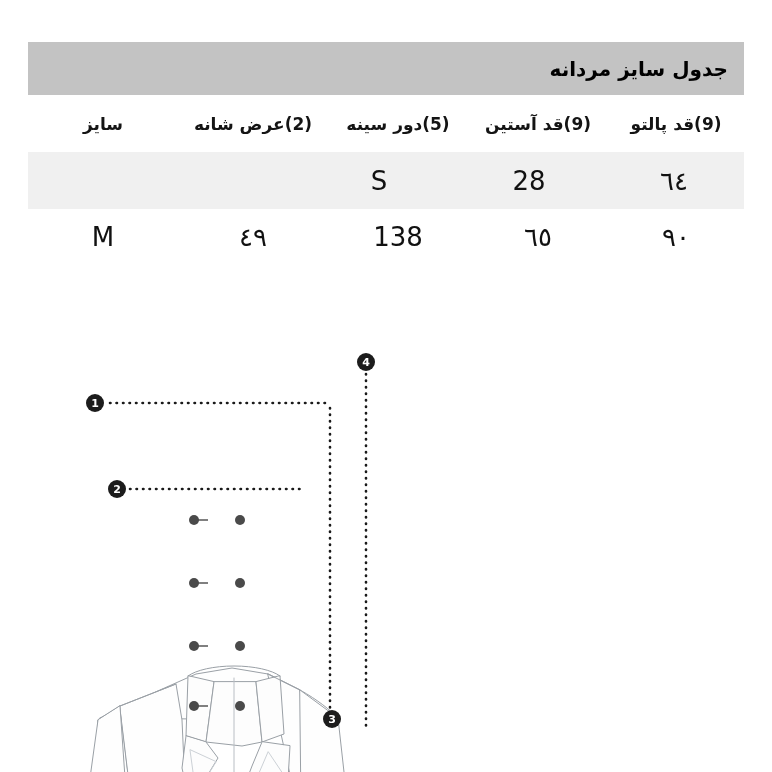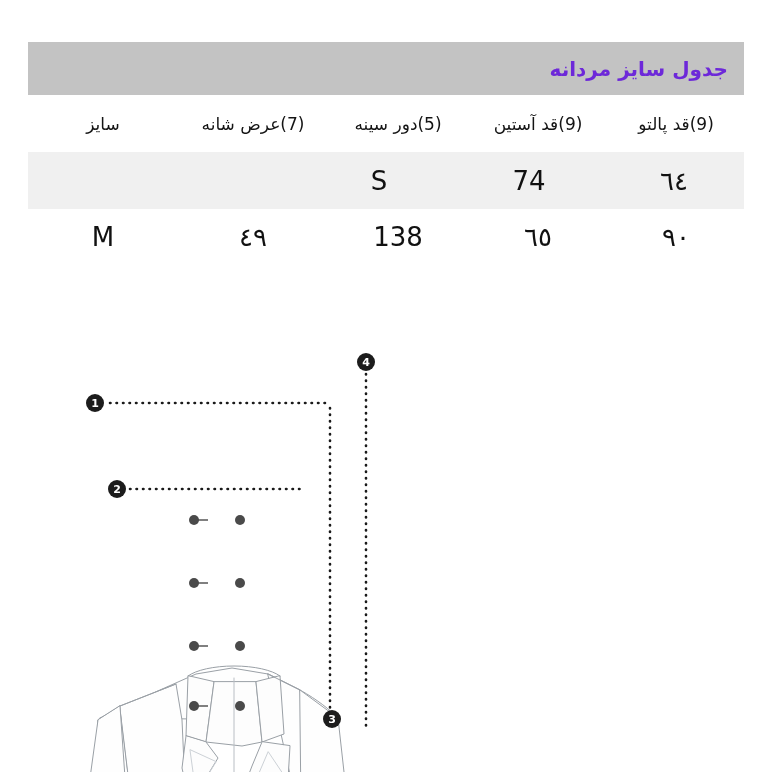--- a/index.html
+++ b/index.html
@@ -36,21 +36,21 @@
     height: 53px;
     display: flex;
     align-items: center;
     justify-content: flex-start;
     padding: 0 16px 0 0;
     box-sizing: border-box;
   }
   .table-title {
     font-size: 20px;
     font-weight: bold;
-    color: #6d28d9;
+    color: #000000;
     letter-spacing: 0px;
     direction: rtl;
     white-space: nowrap;
   }
 
   .trow {
     display: flex;
     flex-direction: row;
     align-items: center;
     box-sizing: border-box;
@@ -79,21 +79,21 @@
 
   
   .col-size  { width: 150px; }
   .col-shld  { width: 150px; }
   .col-chest { width: 140px; }
   .col-slv   { width: 140px; }
   .col-len   { width: 136px; }
 
   .trow.header-row .cell {
     font-size: 17px;
-    font-weight: normal;
+    font-weight: bold;
     color: #141414;
   }
   .trow.data-row .cell,
   .trow.data-row-alt .cell {
     font-size: 26px;
     font-weight: normal;
     color: #111111;
   }
 
   .note {
@@ -133,27 +133,27 @@
   <div class="size-table">
 
     <div class="table-title-band">
       <span class="table-title">جدول سایز مردانه</span>
     </div>
 
     <div class="trow header-row">
       <div class="cell col-len">(9)قد پالتو</div>
       <div class="cell col-slv">(9)قد آستین</div>
       <div class="cell col-chest">(5)دور سینه</div>
-      <div class="cell col-shld">(7)عرض شانه</div>
+      <div class="cell col-shld">(2)عرض شانه</div>
       <div class="cell col-size">سایز</div>
     </div>
 
     <div class="trow data-row-alt">
       <div class="cell col-slv">٦٤</div>
-      <div class="cell col-shld">74</div>
+      <div class="cell col-shld">28</div>
       <div class="cell col-size">S</div>
     </div>
 
     <div class="trow data-row">
       <div class="cell col-len">٩٠</div>
       <div class="cell col-slv">٦٥</div>
       <div class="cell col-chest">138</div>
       <div class="cell col-shld">٤٩</div>
       <div class="cell col-size">M</div>
     </div>

